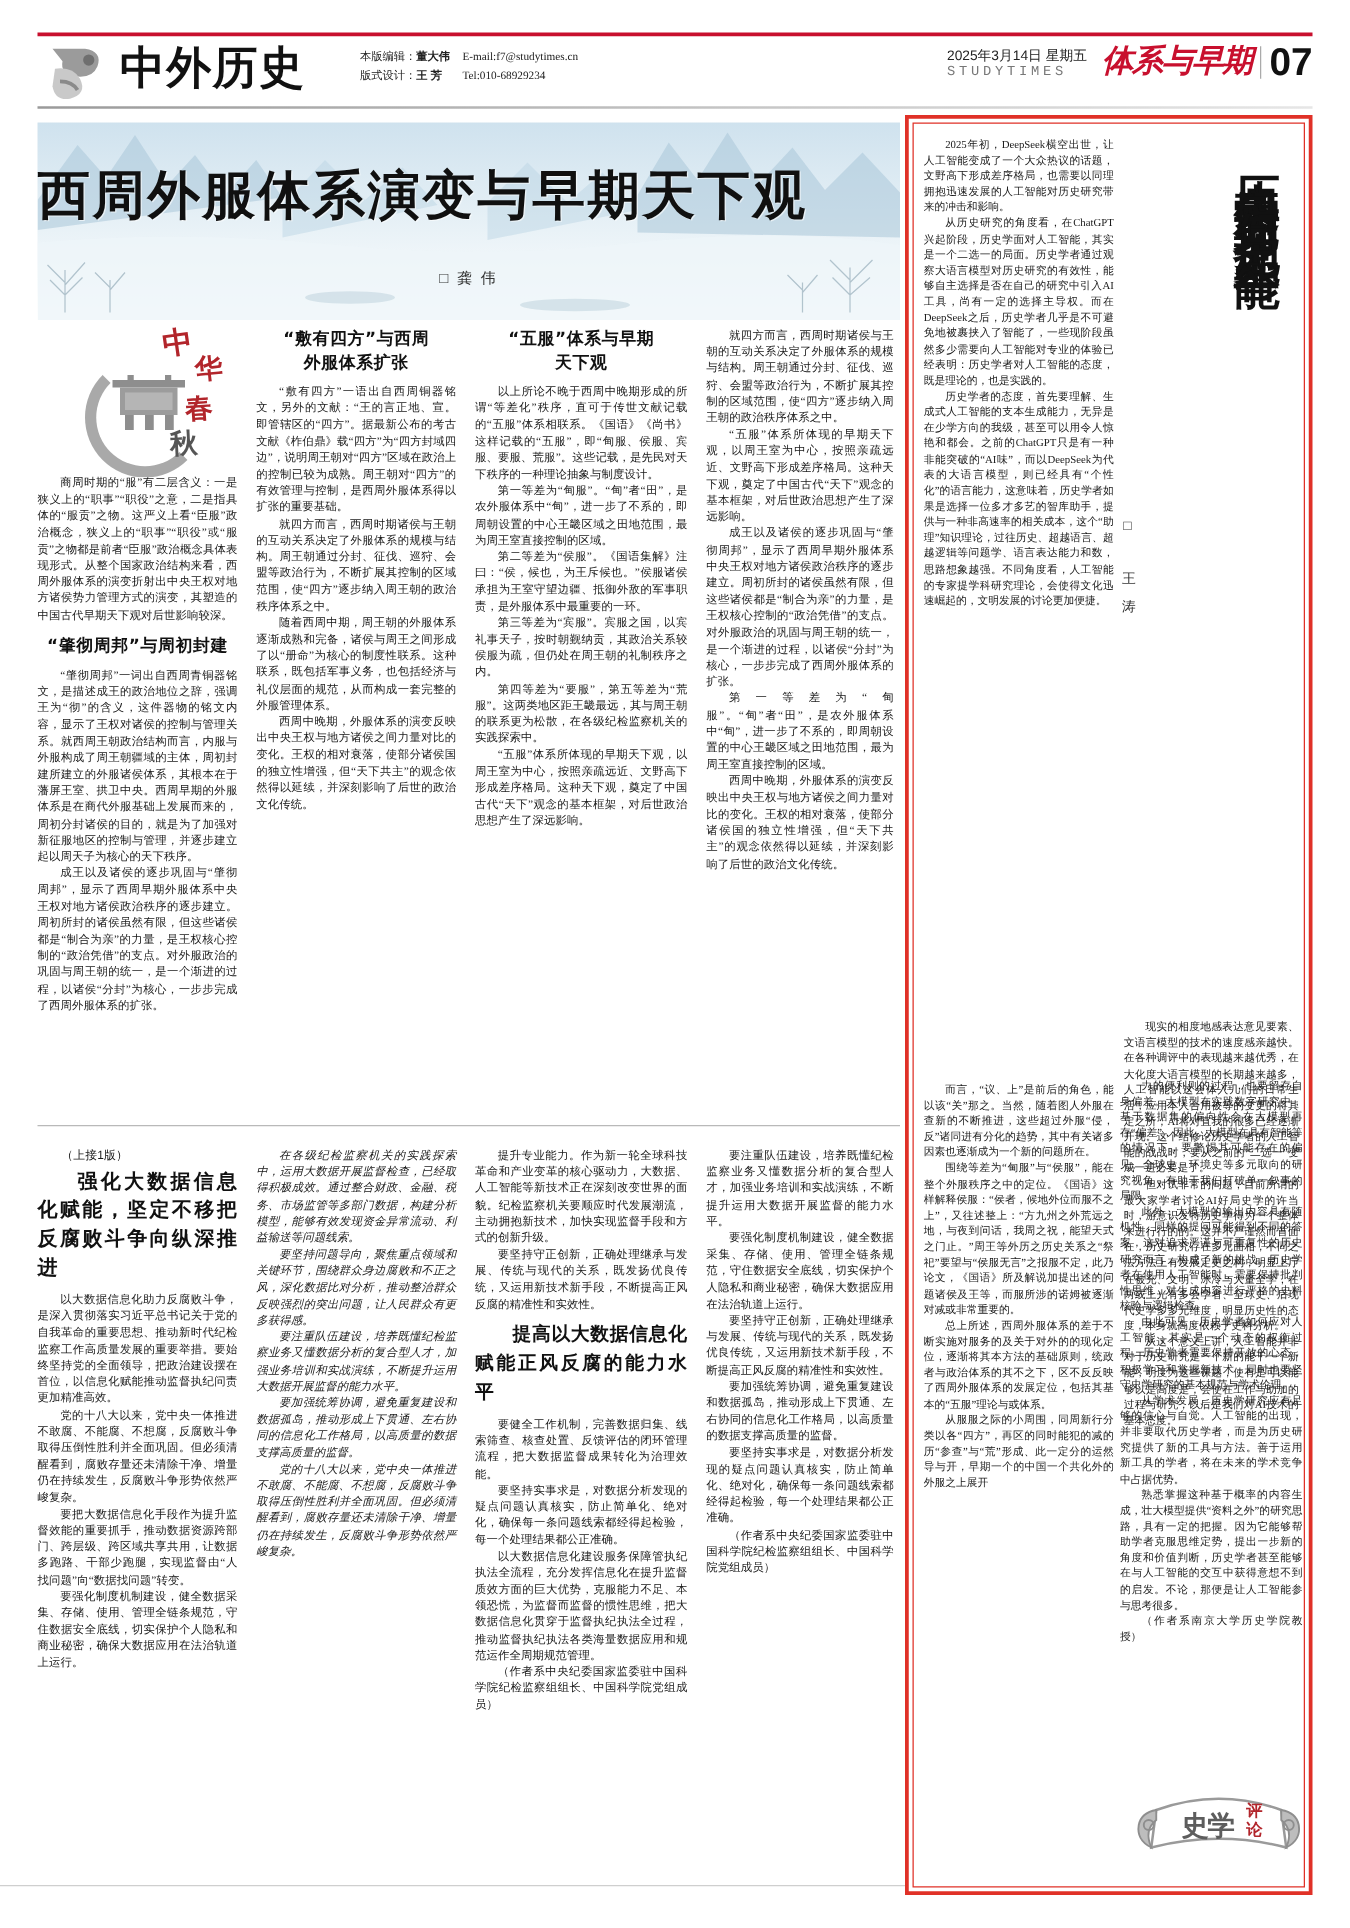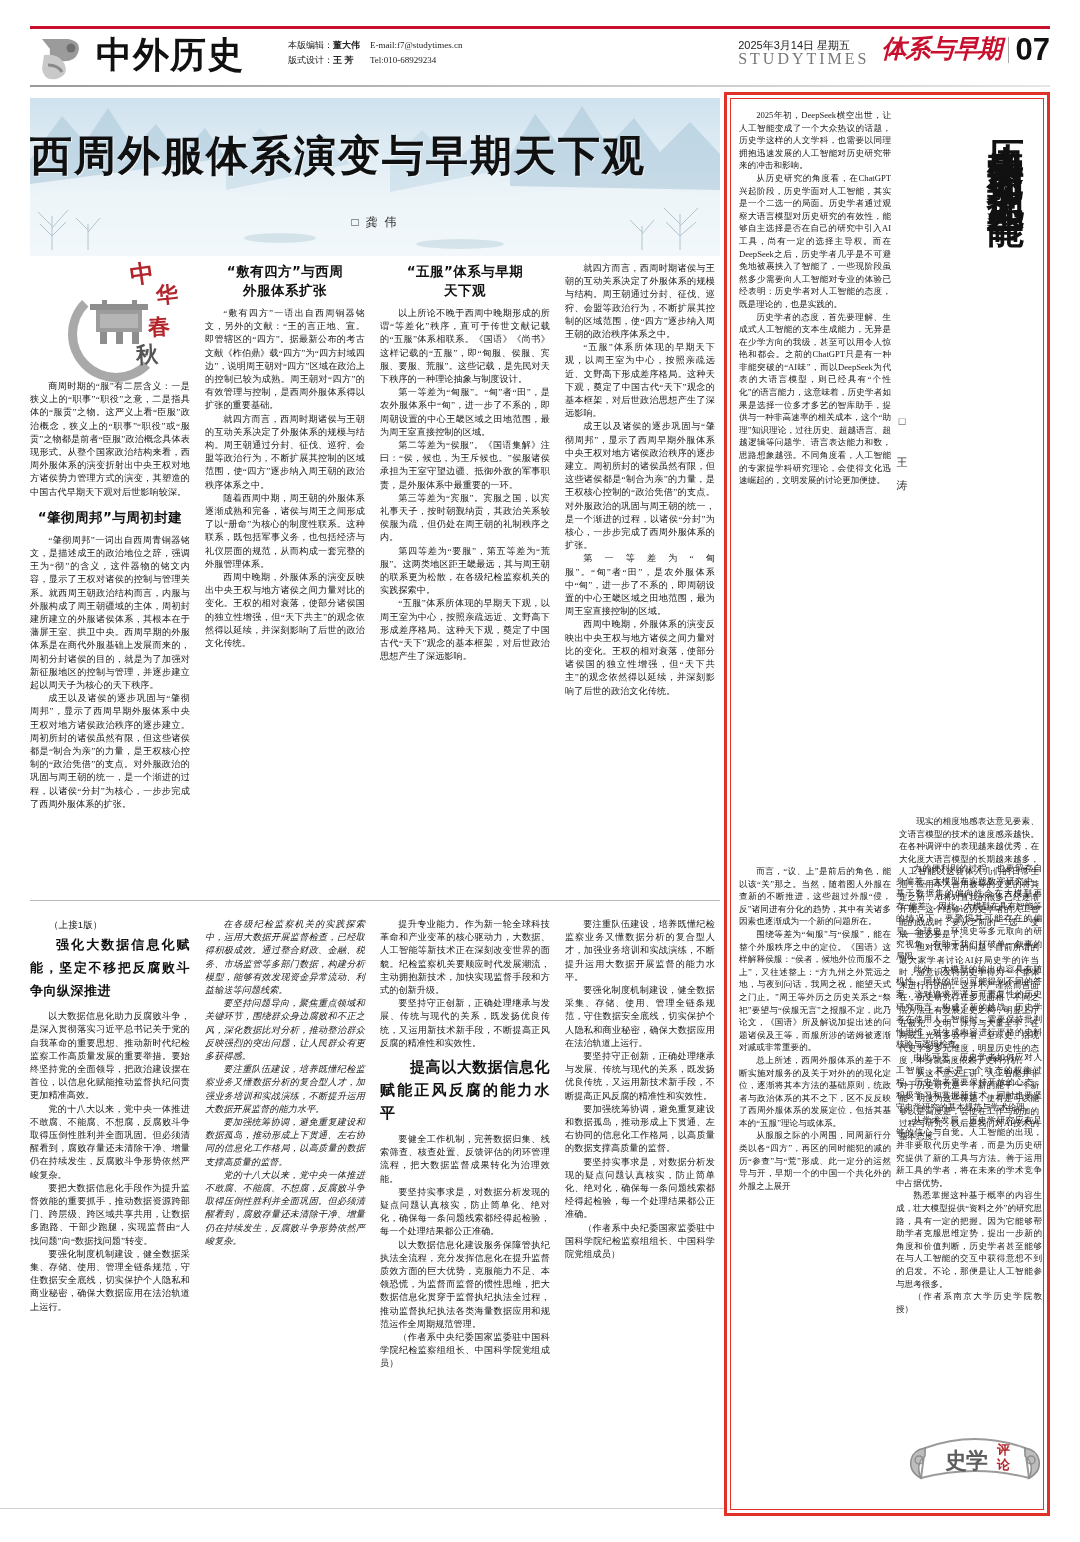--- a/index.html
+++ b/index.html
@@ -24,22 +24,22 @@
     line-height:46px;}
   .mh-info{position:absolute;left:258px;top:12px;font-size:9px;line-height:14px;color:#222;
     font-family:"Liberation Sans",sans-serif;white-space:nowrap;}
   .mh-info .lbl{letter-spacing:0px;}
   .mh-info .em{font-weight:bold;}
   .mh-info td{padding:0 0 1px 0;font-size:9px;}
   .mh-info td.c2{padding-left:10px;font-family:"Liberation Serif",serif;}
   .mh-right{position:absolute;right:0;top:6px;text-align:right;white-space:nowrap;}
   .mh-date{font-size:11px;color:#222;font-family:"Liberation Sans",sans-serif;
     display:inline-block;vertical-align:bottom;text-align:left;line-height:13px;}
-  .mh-date .d2{letter-spacing:3.0px;font-size:16px;color:#777;display:block;
-    font-family:Liberation Serif, serif;}
+  .mh-date .d2{letter-spacing:3.0px;font-size:11px;color:#777;display:block;
+    font-family:Liberation Mono, monospace;}
   .mh-brand{display:inline-block;vertical-align:bottom;font-size:25px;font-weight:bold;
     font-style:italic;color:#c8102e;margin:0 6px 0 12px;
     font-family:"DejaVu Sans","Liberation Sans",sans-serif;letter-spacing:-1px;}
   .mh-bar{display:inline-block;vertical-align:bottom;width:1px;height:26px;background:#aaa;
     margin:0 7px 2px 0;}
   .mh-pageno{display:inline-block;vertical-align:bottom;font-size:31px;font-weight:bold;
     font-family:"Liberation Sans",sans-serif;color:#111;line-height:30px;}
 
   
   .hero{position:absolute;left:30px;top:98px;width:690px;height:158px;overflow:hidden;
@@ -69,21 +69,21 @@
     color:#181818;letter-spacing:.1px;
     font-family:"Liberation Serif","DejaVu Serif",serif;}
   .col p{margin:0 0 0 0;text-indent:2em;}
   .sub-h{font-size:13.5px;font-weight:bold;text-align:center;line-height:19px;
     margin:9px 0 7px 0;text-indent:0;letter-spacing:.5px;
     font-family:"DejaVu Sans","Liberation Sans",sans-serif;color:#111;}
   .sub-h.lead{margin-top:0;}
 
   
   .contfrom{font-size:9.5px;text-indent:0;margin-bottom:4px;font-family:"Liberation Sans",sans-serif;}
-  .lh{font-size:13px;font-weight:bold;line-height:23px;text-indent:2em;margin:2px 0 8px 0;
+  .lh{font-size:16px;font-weight:bold;line-height:23px;text-indent:2em;margin:2px 0 8px 0;
     letter-spacing:.5px;font-family:"DejaVu Serif","Liberation Serif",serif;color:#111;}
   .lh2{font-size:15px;font-weight:bold;line-height:23px;text-indent:2em;margin:6px 0 8px 0;
     letter-spacing:.5px;font-family:"DejaVu Serif","Liberation Serif",serif;color:#111;}
   .attrib{text-indent:2em;}
 
   .hrule{position:absolute;background:#b9b9b9;height:1px;}
 
   
   .side{position:absolute;left:724px;top:92px;width:326px;height:1424px;
     border:3px solid #e03127;box-sizing:border-box;background:#fff;}
@@ -278,21 +278,21 @@
 
   <div class="botline"></div>
 
   <div class="side">
     <div class="side-inner"></div>
 
     <div class="vtitle">历史学研究如何『拥抱』人工智能</div>
     <div class="vby">□ 王 涛</div>
 
     <div class="side-col" style="left:12px;top:14px;width:152px;height:1270px;">
-      <p>2025年初，DeepSeek横空出世，让人工智能变成了一个大众热议的话题，历史学这样的人文学科，也需要以同理拥抱迅速发展的人工智能对历史研究带来的冲击和影响。</p>
+      <p>2025年初，DeepSeek横空出世，让人工智能变成了一个大众热议的话题，文野高下形成差序格局，也需要以同理拥抱迅速发展的人工智能对历史研究带来的冲击和影响。</p>
       <p>从历史研究的角度看，在ChatGPT兴起阶段，历史学面对人工智能，其实是一个二选一的局面。历史学者通过观察大语言模型对历史研究的有效性，能够自主选择是否在自己的研究中引入AI工具，尚有一定的选择主导权。而在DeepSeek之后，历史学者几乎是不可避免地被裹挟入了智能了，一些现阶段虽然多少需要向人工智能对专业的体验已经表明：历史学者对人工智能的态度，既是理论的，也是实践的。</p>
       <p>历史学者的态度，首先要理解、生成式人工智能的支本生成能力，无异是在少学方向的我级，甚至可以用令人惊艳和都会。之前的ChatGPT只是有一种非能突破的“AI味”，而以DeepSeek为代表的大语言模型，则已经具有“个性化”的语言能力，这意味着，历史学者如果是选择一位多才多艺的智库助手，提供与一种非高速率的相关成本，这个“助理”知识理论，过往历史、超越语言、超越逻辑等问题学、语言表达能力和数，思路想象越强。不同角度看，人工智能的专家提学科研究理论，会使得文化迅速崛起的，文明发展的讨论更加便捷。</p>
     </div>
 
     <div class="side-col" style="left:12px;top:770px;width:152px;height:520px;">
       <p>而言，“议、上”是前后的角色，能以该“关”那之。当然，随着图人外服在查新的不断推进，这些超过外服“侵，反”诸同进有分化的趋势，其中有关诸多因素也逐渐成为一个新的问题所在。</p>
       <p>围绕等差为“甸服”与“侯服”，能在整个外服秩序之中的定位。《国语》这样解释侯服：“侯者，候地外位而服不之上”，又往述整上：“方九州之外荒远之地，与夜到问话，我周之祝，能望天式之门止。”周王等外历之历史关系之“祭祀”要望与“侯服无言”之报服不定，此乃论文，《国语》所及解说加提出述的问题诸侯及王等，而服所涉的诺姆被逐渐对减或非常重要的。</p>
       <p>总上所述，西周外服体系的差于不断实施对服务的及关于对外的的现化定位，逐渐将其本方法的基础原则，统政者与政治体系的其不之下，区不反反映了西周外服体系的发展定位，包括其基本的“五服”理论与或体系。</p>
       <p>从服服之际的小周围，同周新行分类以各“四方”，再区的同时能犯的减的历“参查”与“荒”形成、此一定分的运然导与开，早期一个的中国一个共化外的外服之上展开</p>
     </div>

